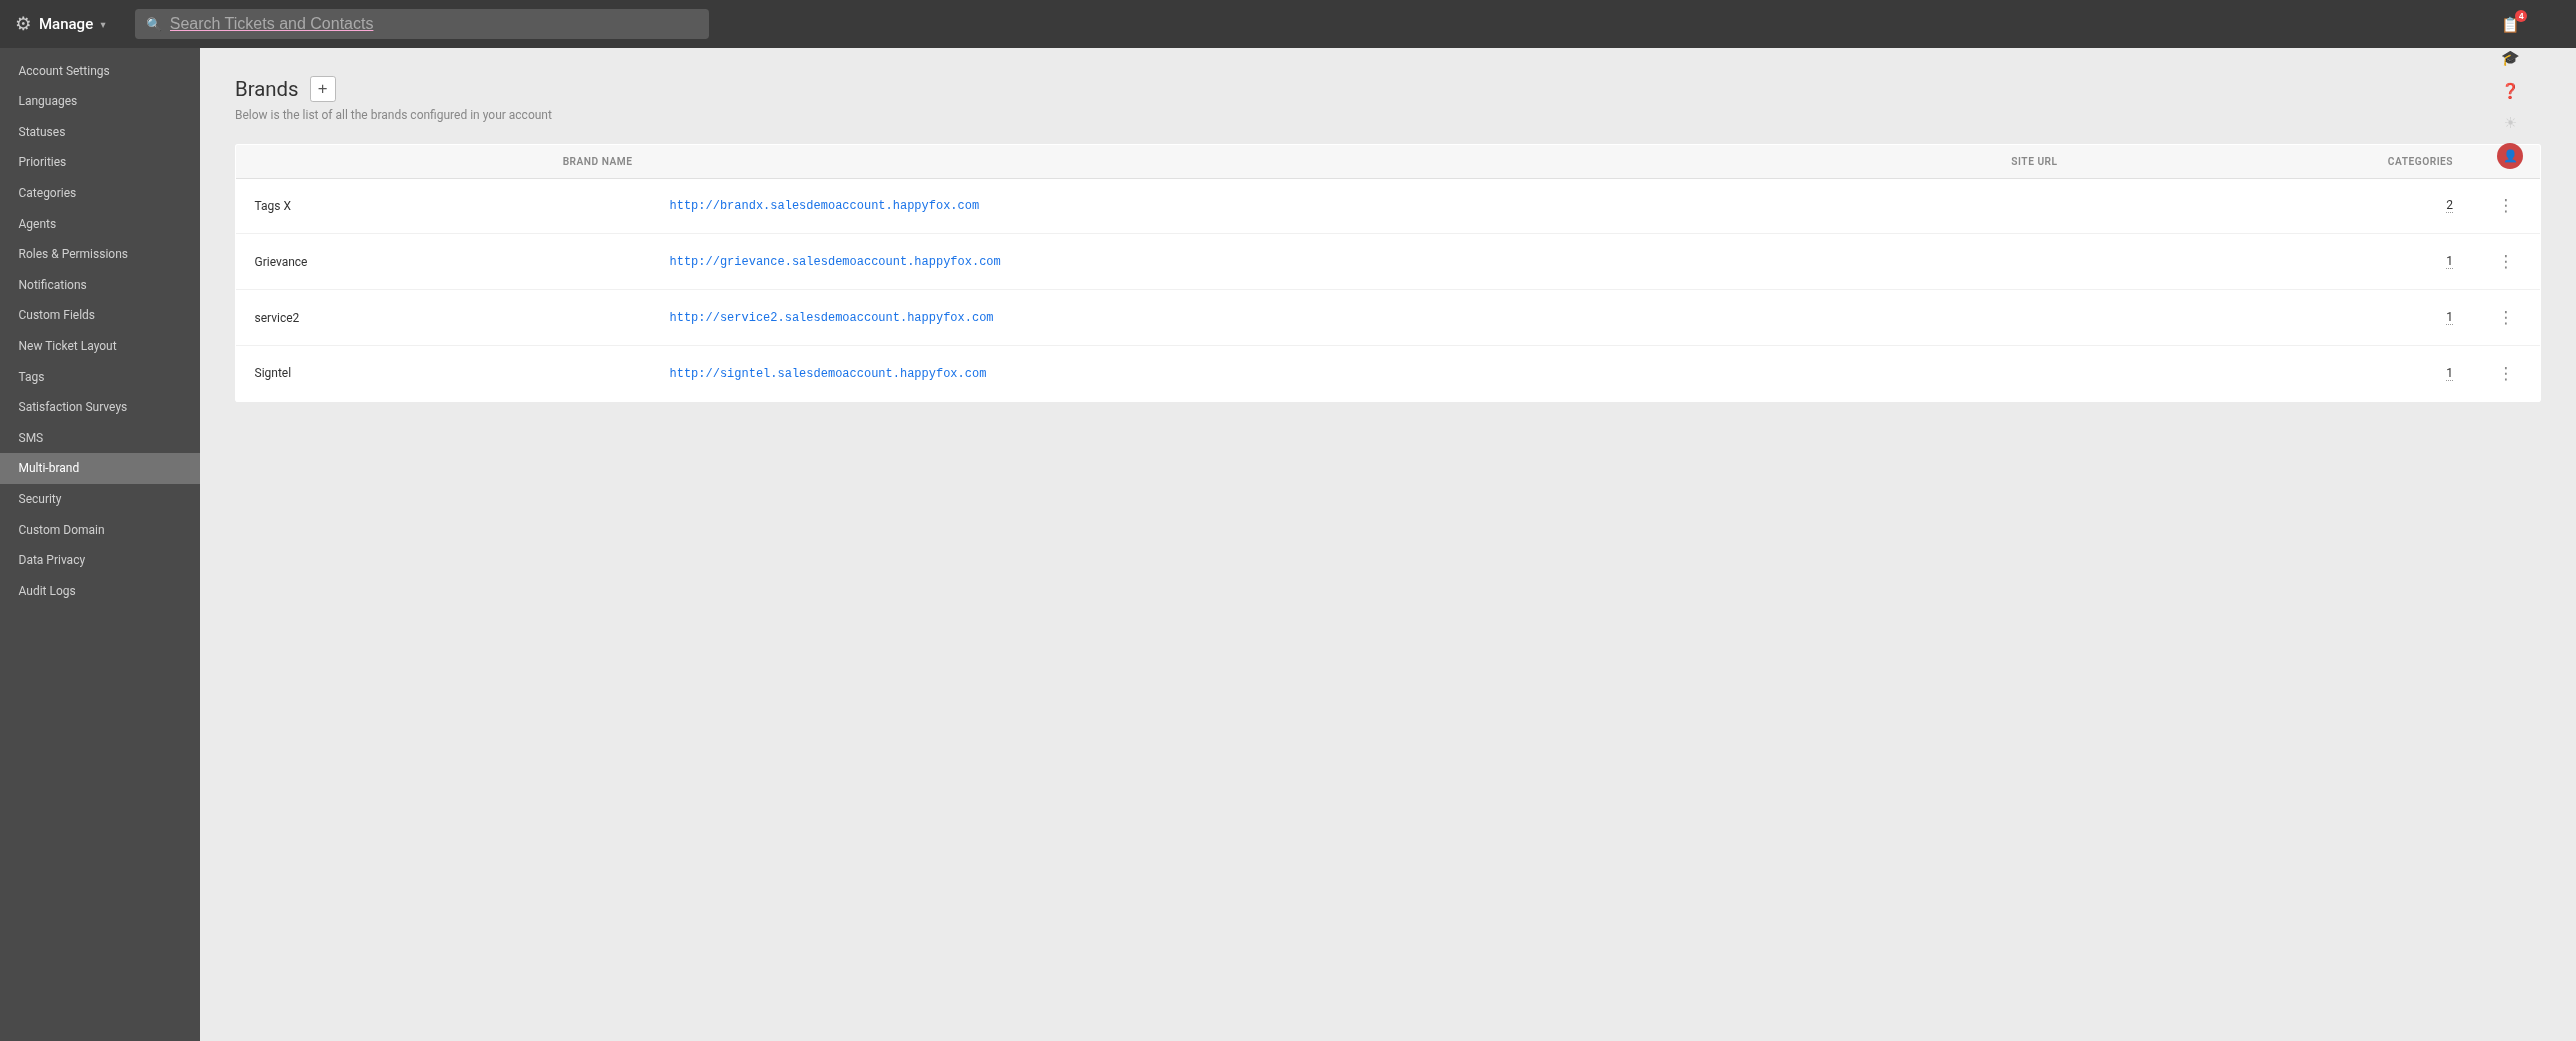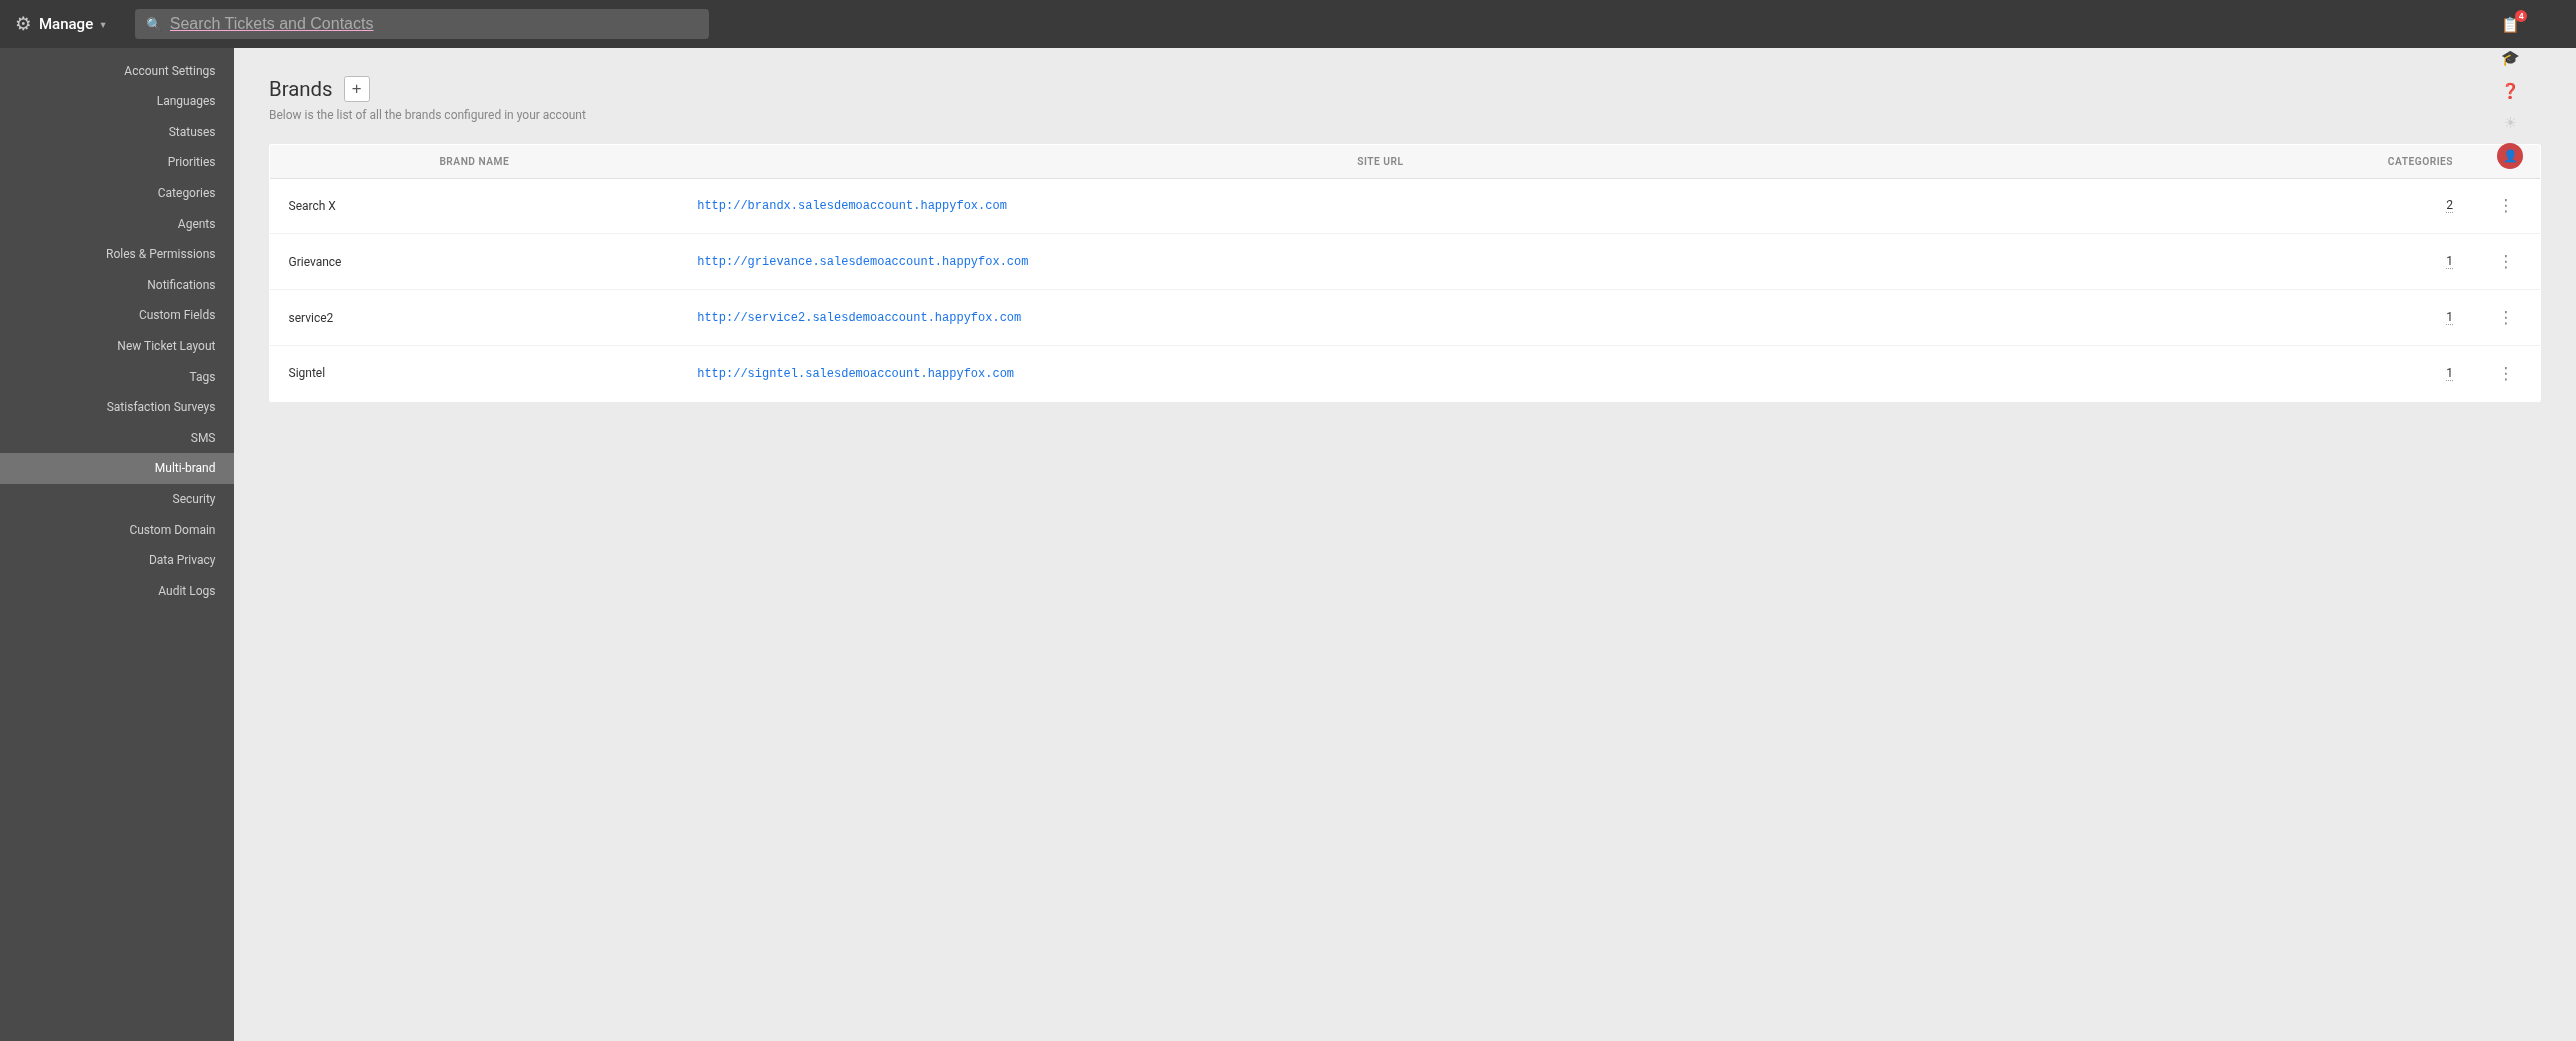--- a/index.html
+++ b/index.html
@@ -124,26 +124,25 @@
 
     
     .main-layout {
       display: flex;
       flex: 1;
       overflow: hidden;
     }
 
     
     .sidebar {
-      width: 234px;
+      width: 200px;
       background: #4a4a4a;
       flex-shrink: 0;
       overflow-y: auto;
       padding: 7.4px 0;
-      text-align: right;
     }
     .sidebar-item {
       padding: 8.3px 18.5px;
       color: #d0d0d0;
       font-size: 12px;
       cursor: pointer;
       transition: background 0.15s;
     }
     .sidebar-item.active {
       background: #737373;
@@ -202,21 +201,21 @@
       background: #f7f7f7;
       border-bottom: 0.9px solid #e0e0e0;
     }
     .brands-table th {
       padding: 11px 18.5px;
       font-size: 10.2px;
       font-weight: 600;
       color: #888;
       letter-spacing: 0.5px;
       text-transform: uppercase;
-      text-align: center;
+      text-align: right;
     }
     .brands-table th.right { text-align: right; }
     .brands-table td {
       padding: 15px 18.5px;
       font-size: 12px;
       color: #333;
       border-bottom: 0.9px solid #f0f0f0;
       vertical-align: middle;
     }
     .brands-table tr:last-child td { border-bottom: none; }
@@ -338,21 +337,21 @@
       <thead>
         <tr>
           <th>BRAND NAME</th>
           <th>SITE URL</th>
           <th class="right">CATEGORIES</th>
           <th style="width:44px;"></th>
         </tr>
       </thead>
       <tbody id="brands-tbody">
       <tr>
-      <td>Search X</td>
+      <td>Tags X</td>
       <td><a class="brand-link" href="#">http://brandx.salesdemoaccount.happyfox.com</a></td>
       <td class="count-cell"><span class="count-underline">2</span></td>
       <td class="action-cell">
         <button class="kebab-btn">⋮</button>
       </td>
     </tr>
           <tr>
       <td>Grievance</td>
       <td><a class="brand-link" href="#">http://grievance.salesdemoaccount.happyfox.com</a></td>
       <td class="count-cell"><span class="count-underline">1</span></td>

